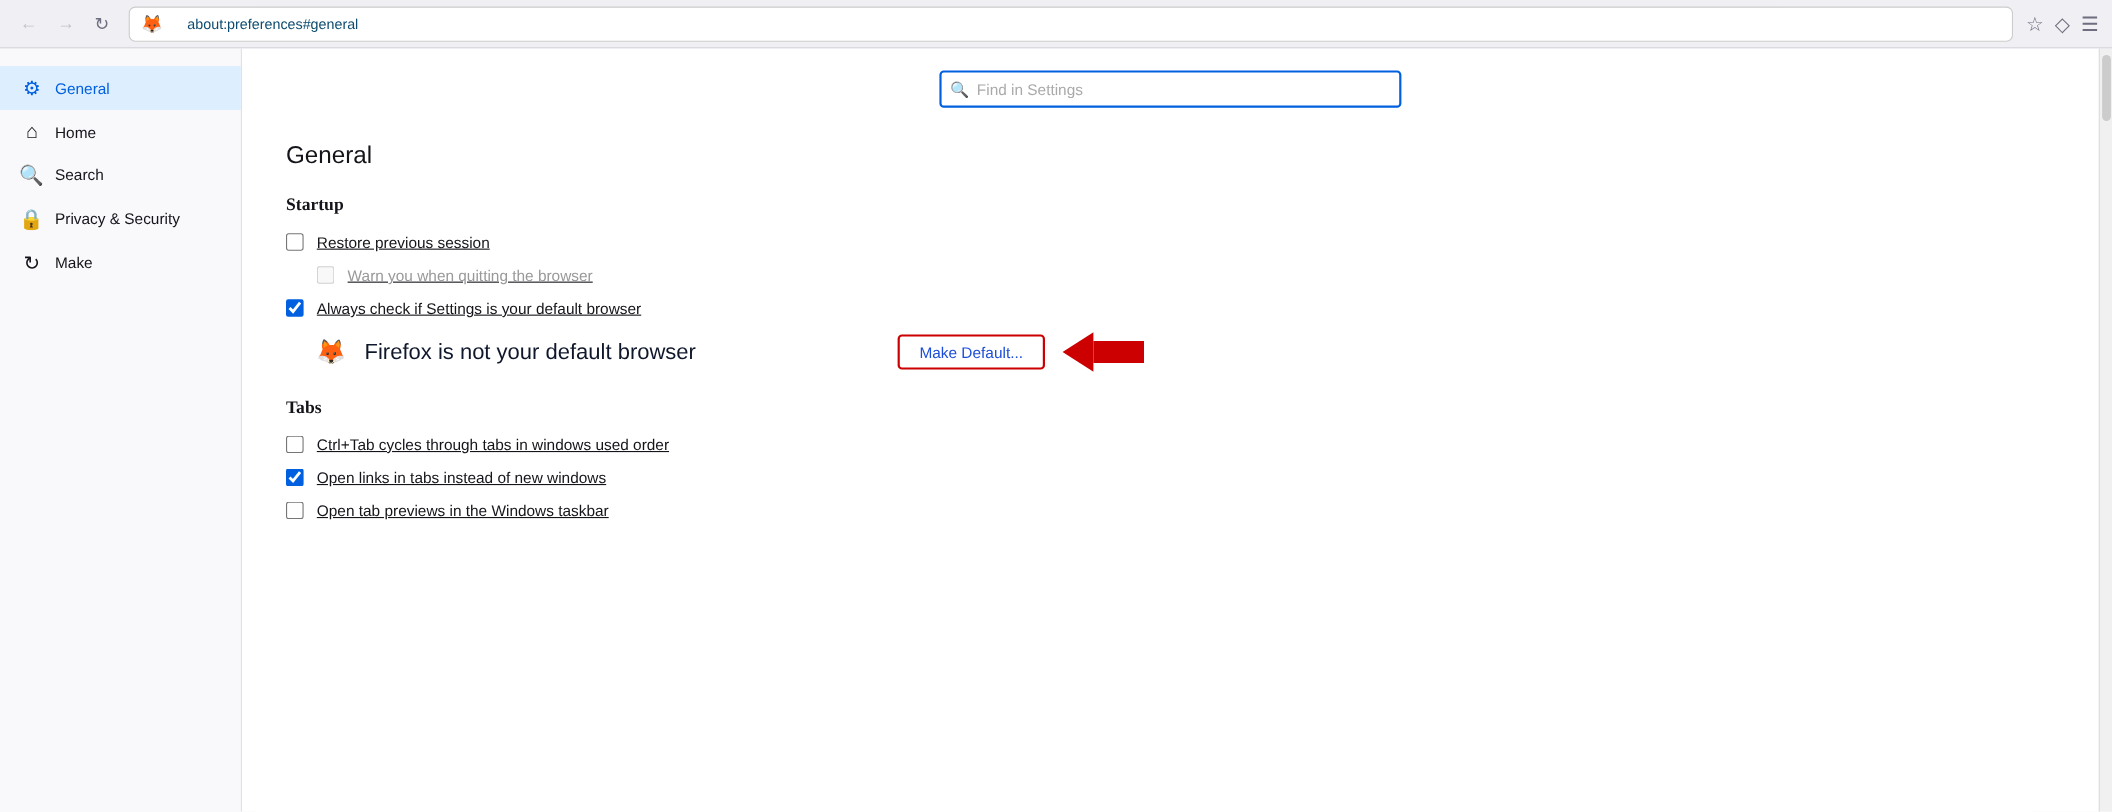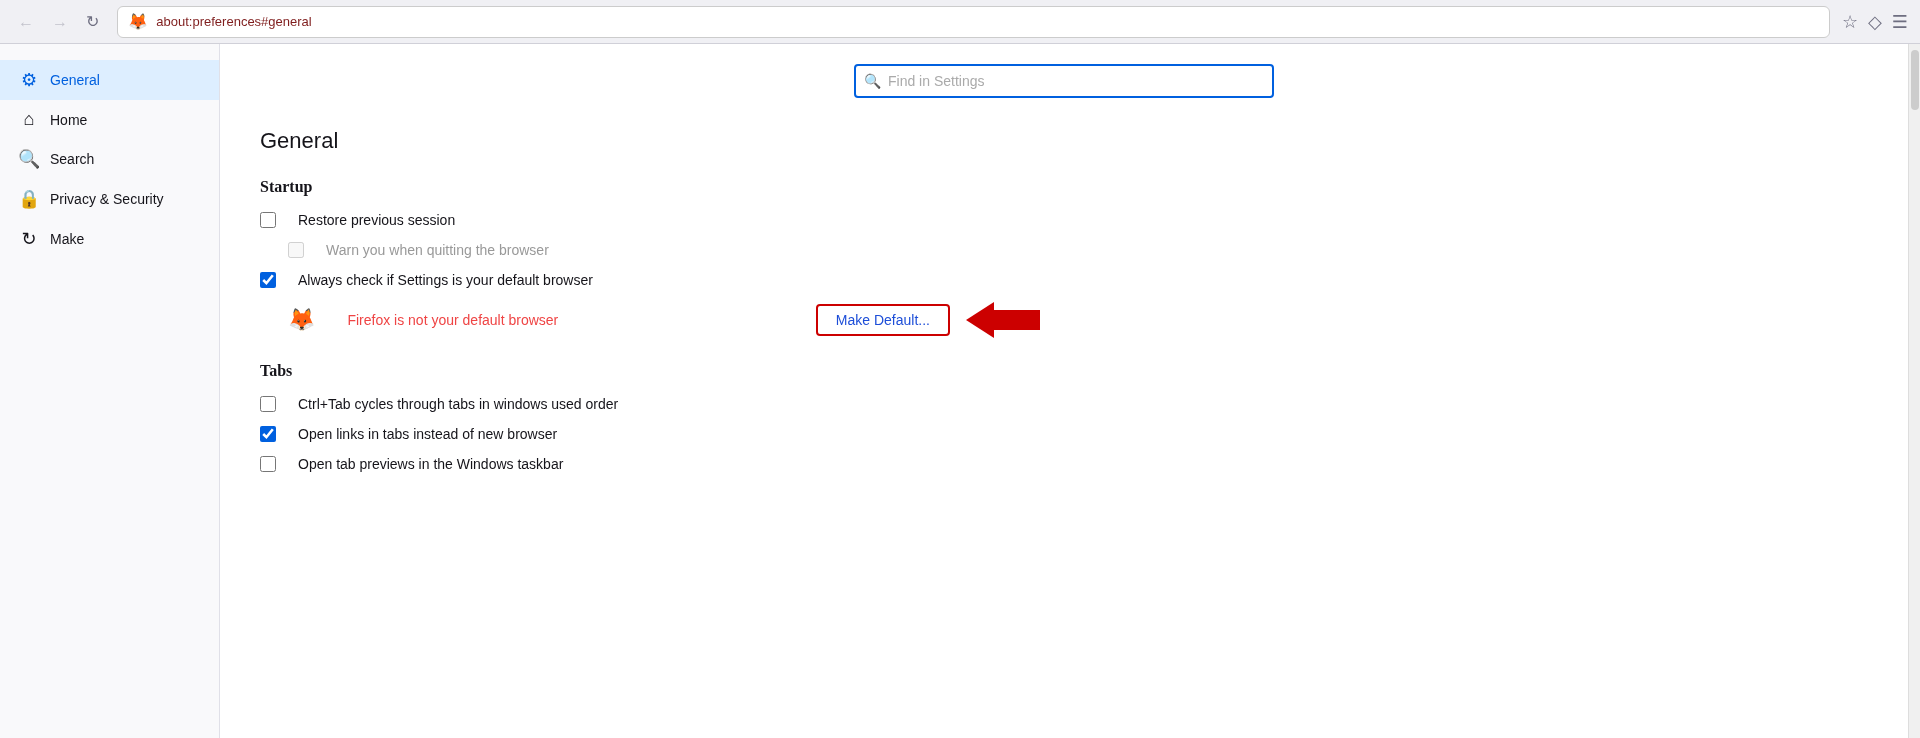--- a/index.html
+++ b/index.html
@@ -21,21 +21,21 @@
       color: #6e6e80; font-size: 16px; padding: 4px 6px; border-radius: 4px;
       display: flex; align-items: center; justify-content: center;
     }
     .nav-btn.disabled { opacity: 0.35; cursor: default; }
     .address-bar {
       flex: 1; display: flex; align-items: center; background: #fff;
       border: 1px solid #ccc; border-radius: 6px; padding: 4px 10px; gap: 8px;
       height: 32px;
     }
     .firefox-logo { font-size: 16px; }
-    .address-text { font-size: 13px; color: #7f1d1d; flex:1; }
+    .address-text { font-size: 13px; color: #0c4a6e; flex:1;margin-left:14px; }
     .toolbar-icons { display: flex; gap: 10px; align-items: center; color: #6e6e80; font-size: 18px; }
 
     
     .app-container { display: flex; height: calc(738px - 44px); overflow: hidden; }
 
     
     .sidebar {
       width: 220px; min-width: 220px;
       background: #f9f9fb;
       padding: 16px 0;
@@ -74,33 +74,33 @@
     
     .content-area {
       flex: 1; overflow-y: auto; background: #fff; padding: 0;
     }
     .content-inner { padding: 20px 40px 40px 40px; max-width: 860px; }
 
     .page-title { font-size: 22px; font-weight: 400; color: #15141a; margin-bottom: 24px; }
 
     .section-title { font-size: 16px; font-weight: 700; color: #15141a; margin-bottom: 16px; font-family: Liberation Serif, serif; }
 
-    .setting-row { display: flex; align-items: flex-end; gap: 22px; margin-bottom: 14px; }
+    .setting-row { display: flex; align-items: flex-end; gap: 12px; margin-bottom: 14px; text-decoration: underline; }
     .setting-row.indent { margin-left: 28px; }
 
     .checkbox-input { width: 16px; height: 16px; accent-color: #0060df; cursor: pointer; flex-shrink: 0; }
 
     .setting-label { font-size: 14px; color: #15141a; }
     .setting-label.muted { color: #999; }
 
     .default-browser-row {
       display: flex; align-items: center; gap: 16px; margin-left: 28px; margin-bottom: 14px;
     }
     .default-browser-icon { font-size: 22px; }
-    .default-browser-text { font-size: 14px; color: #ef4444; font-weight: 500; flex:1;margin-left:16px; }
+    .default-browser-text { font-size: 20px; color: #0f172a; font-weight: 500; flex:1; }
     .make-default-btn {
       border: 2px solid #c00; background: #fff; color: #1d4ed8;
       padding: 6px 18px; font-size: 14px; cursor: pointer; border-radius: 4px;
       white-space: nowrap;
     }
     .arrow-head {
       width: 0; height: 0;
       border-top: 18px solid transparent;
       border-bottom: 18px solid transparent;
       border-right: 28px solid #cc0000;
@@ -224,21 +224,21 @@
       <div>
         <div class="section-title">Tabs</div>
 
         <div class="setting-row">
           <input type="checkbox" class="checkbox-input" style="">
           <label class="setting-label">Ctrl+Tab cycles through tabs in windows used order</label>
         </div>
 
         <div class="setting-row">
           <input type="checkbox" class="checkbox-input" checked="" style="">
-          <label class="setting-label">Open links in tabs instead of new browser</label>
+          <label class="setting-label">Open links in tabs instead of new windows</label>
         </div>
 
 
         <div class="setting-row">
           <input type="checkbox" class="checkbox-input" style="">
           <label class="setting-label">Open tab previews in the Windows taskbar</label>
         </div>
       </div>
 
     </div>

